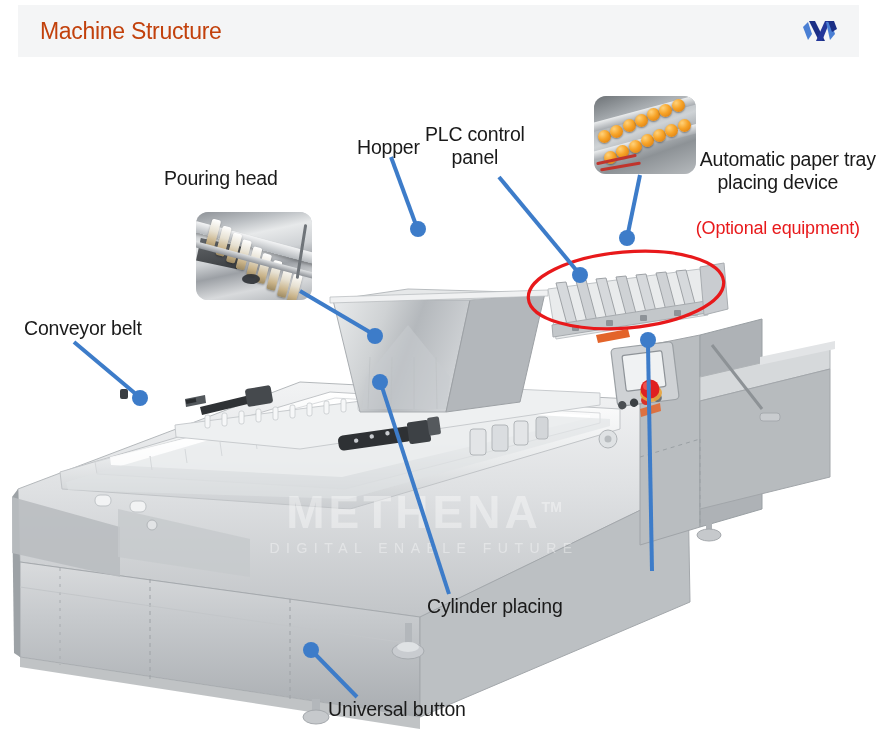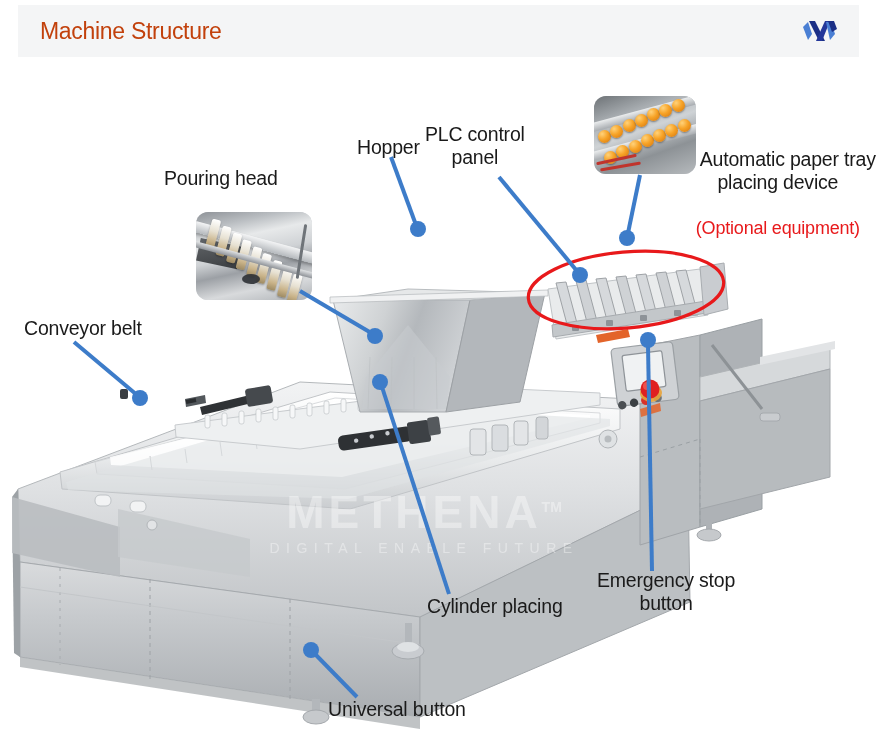--- a/index.html
+++ b/index.html
@@ -414,18 +414,16 @@
   <div class="label center" style="left:680px;top:68px;">
     <span>Automatic paper tray
 placing device</span>
     <span class="sub-red">(Optional equipment)</span>
   </div>
 
   <div class="label" style="left:24px;top:260px;">Conveyor belt</div>
 
   <div class="label" style="left:427px;top:538px;">Cylinder placing</div>
 
-  <div class="label center" style="left:597px;top:512px;">Emergency stop
-button</div>
 
   <div class="label" style="left:328px;top:641px;">Universal button</div>
 
 </div>
 
 </body></html>

